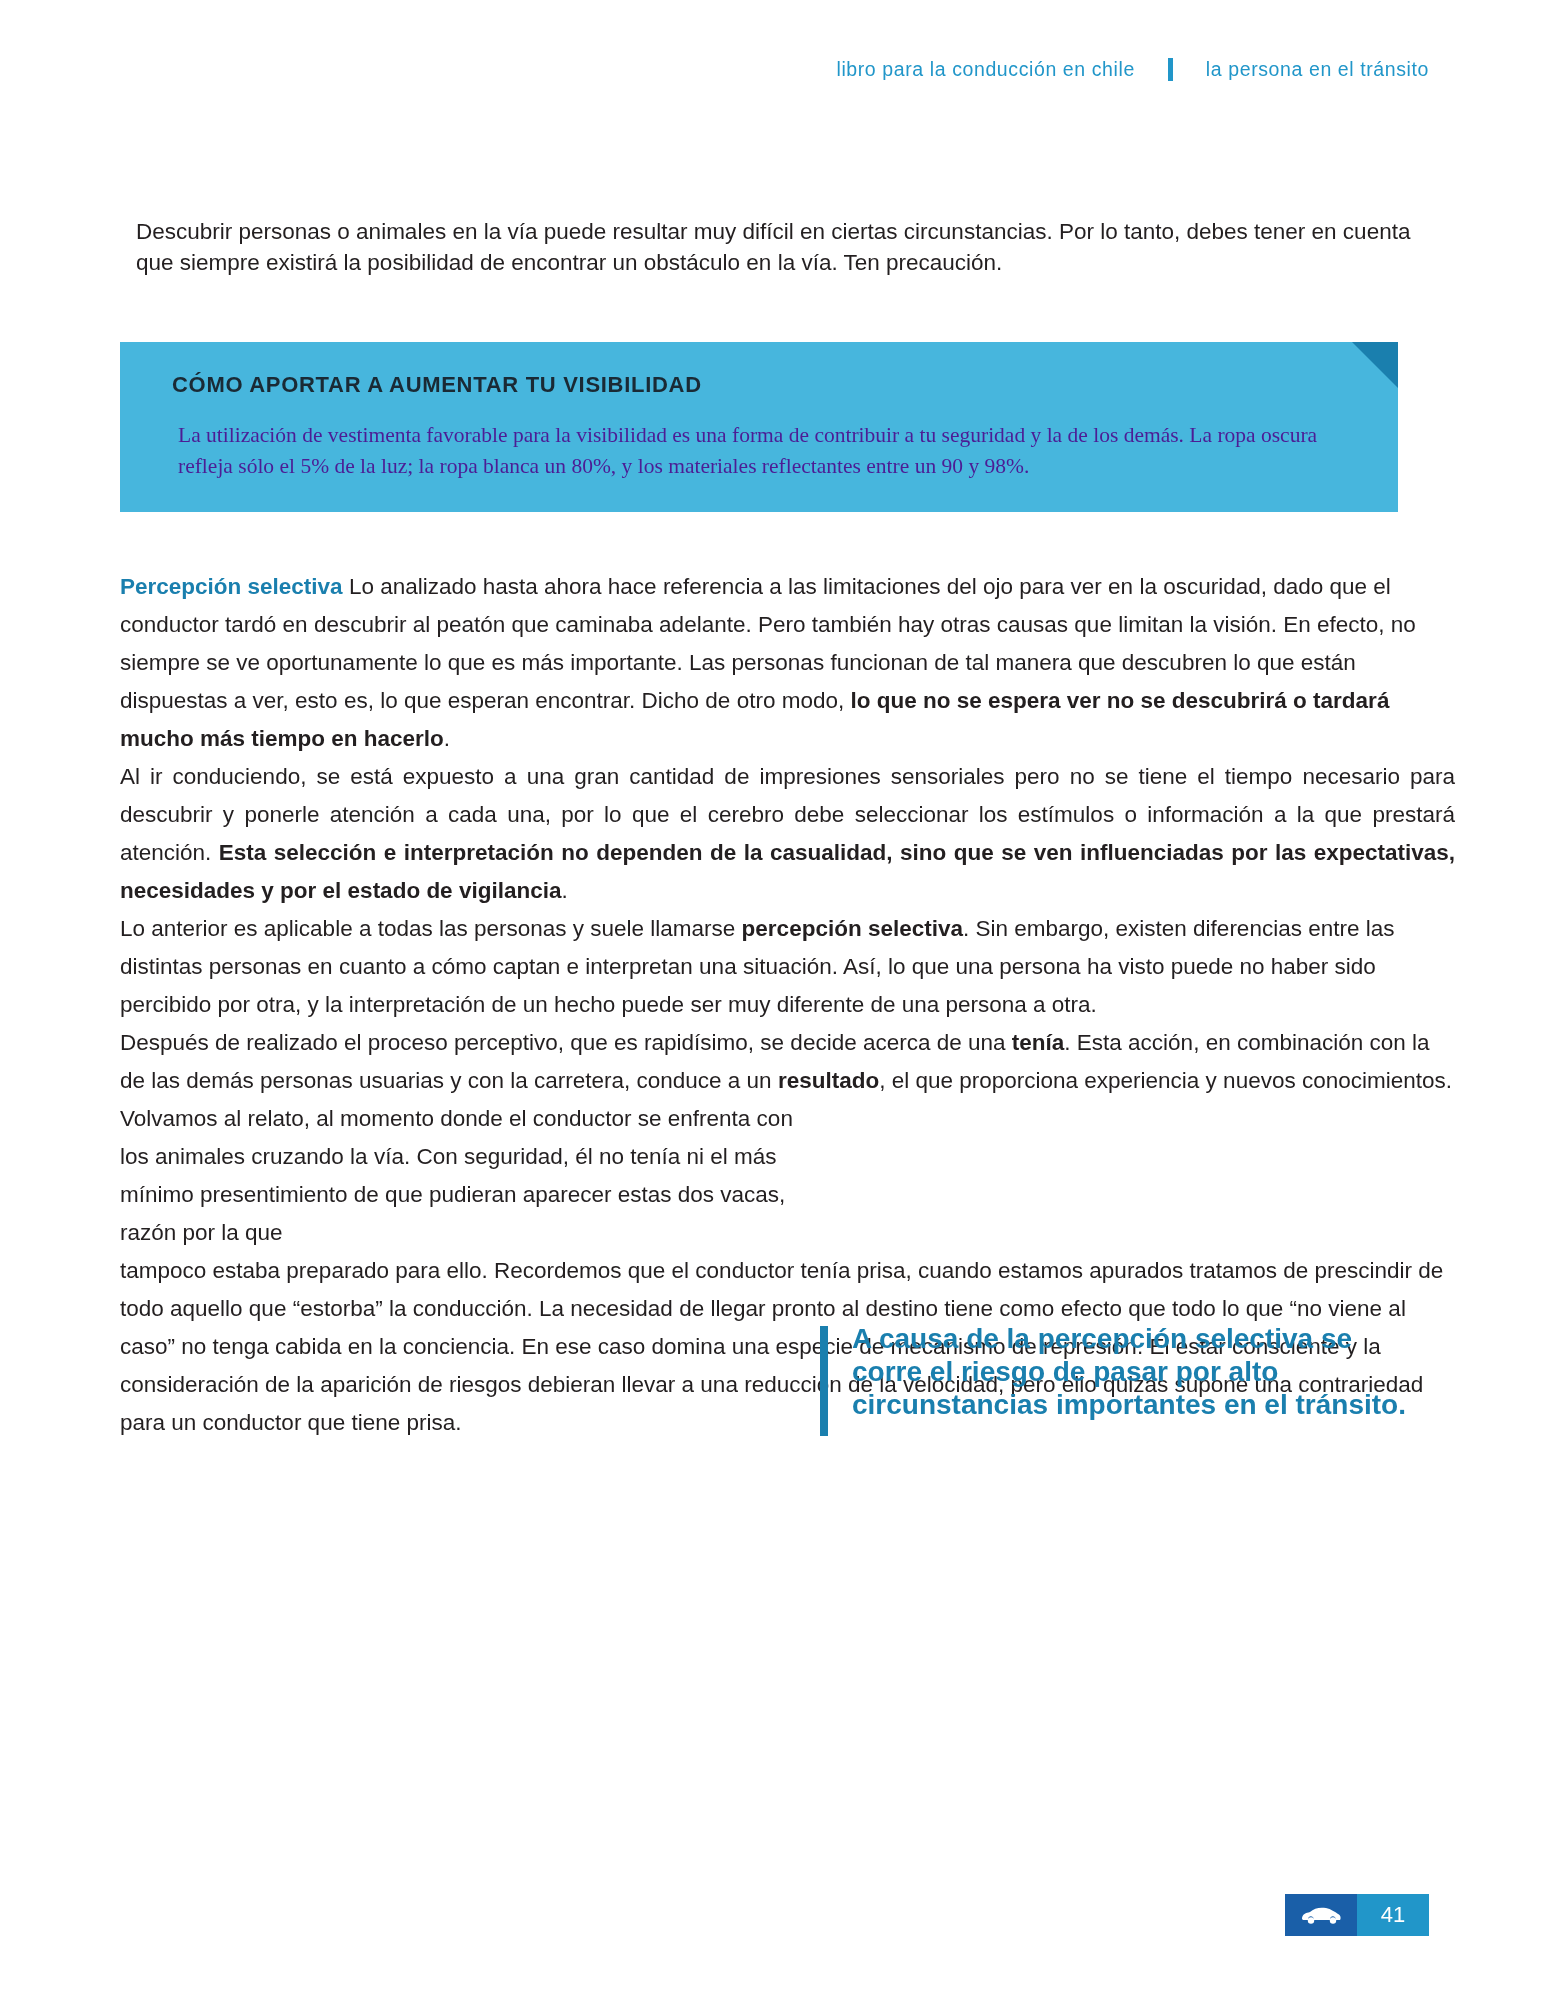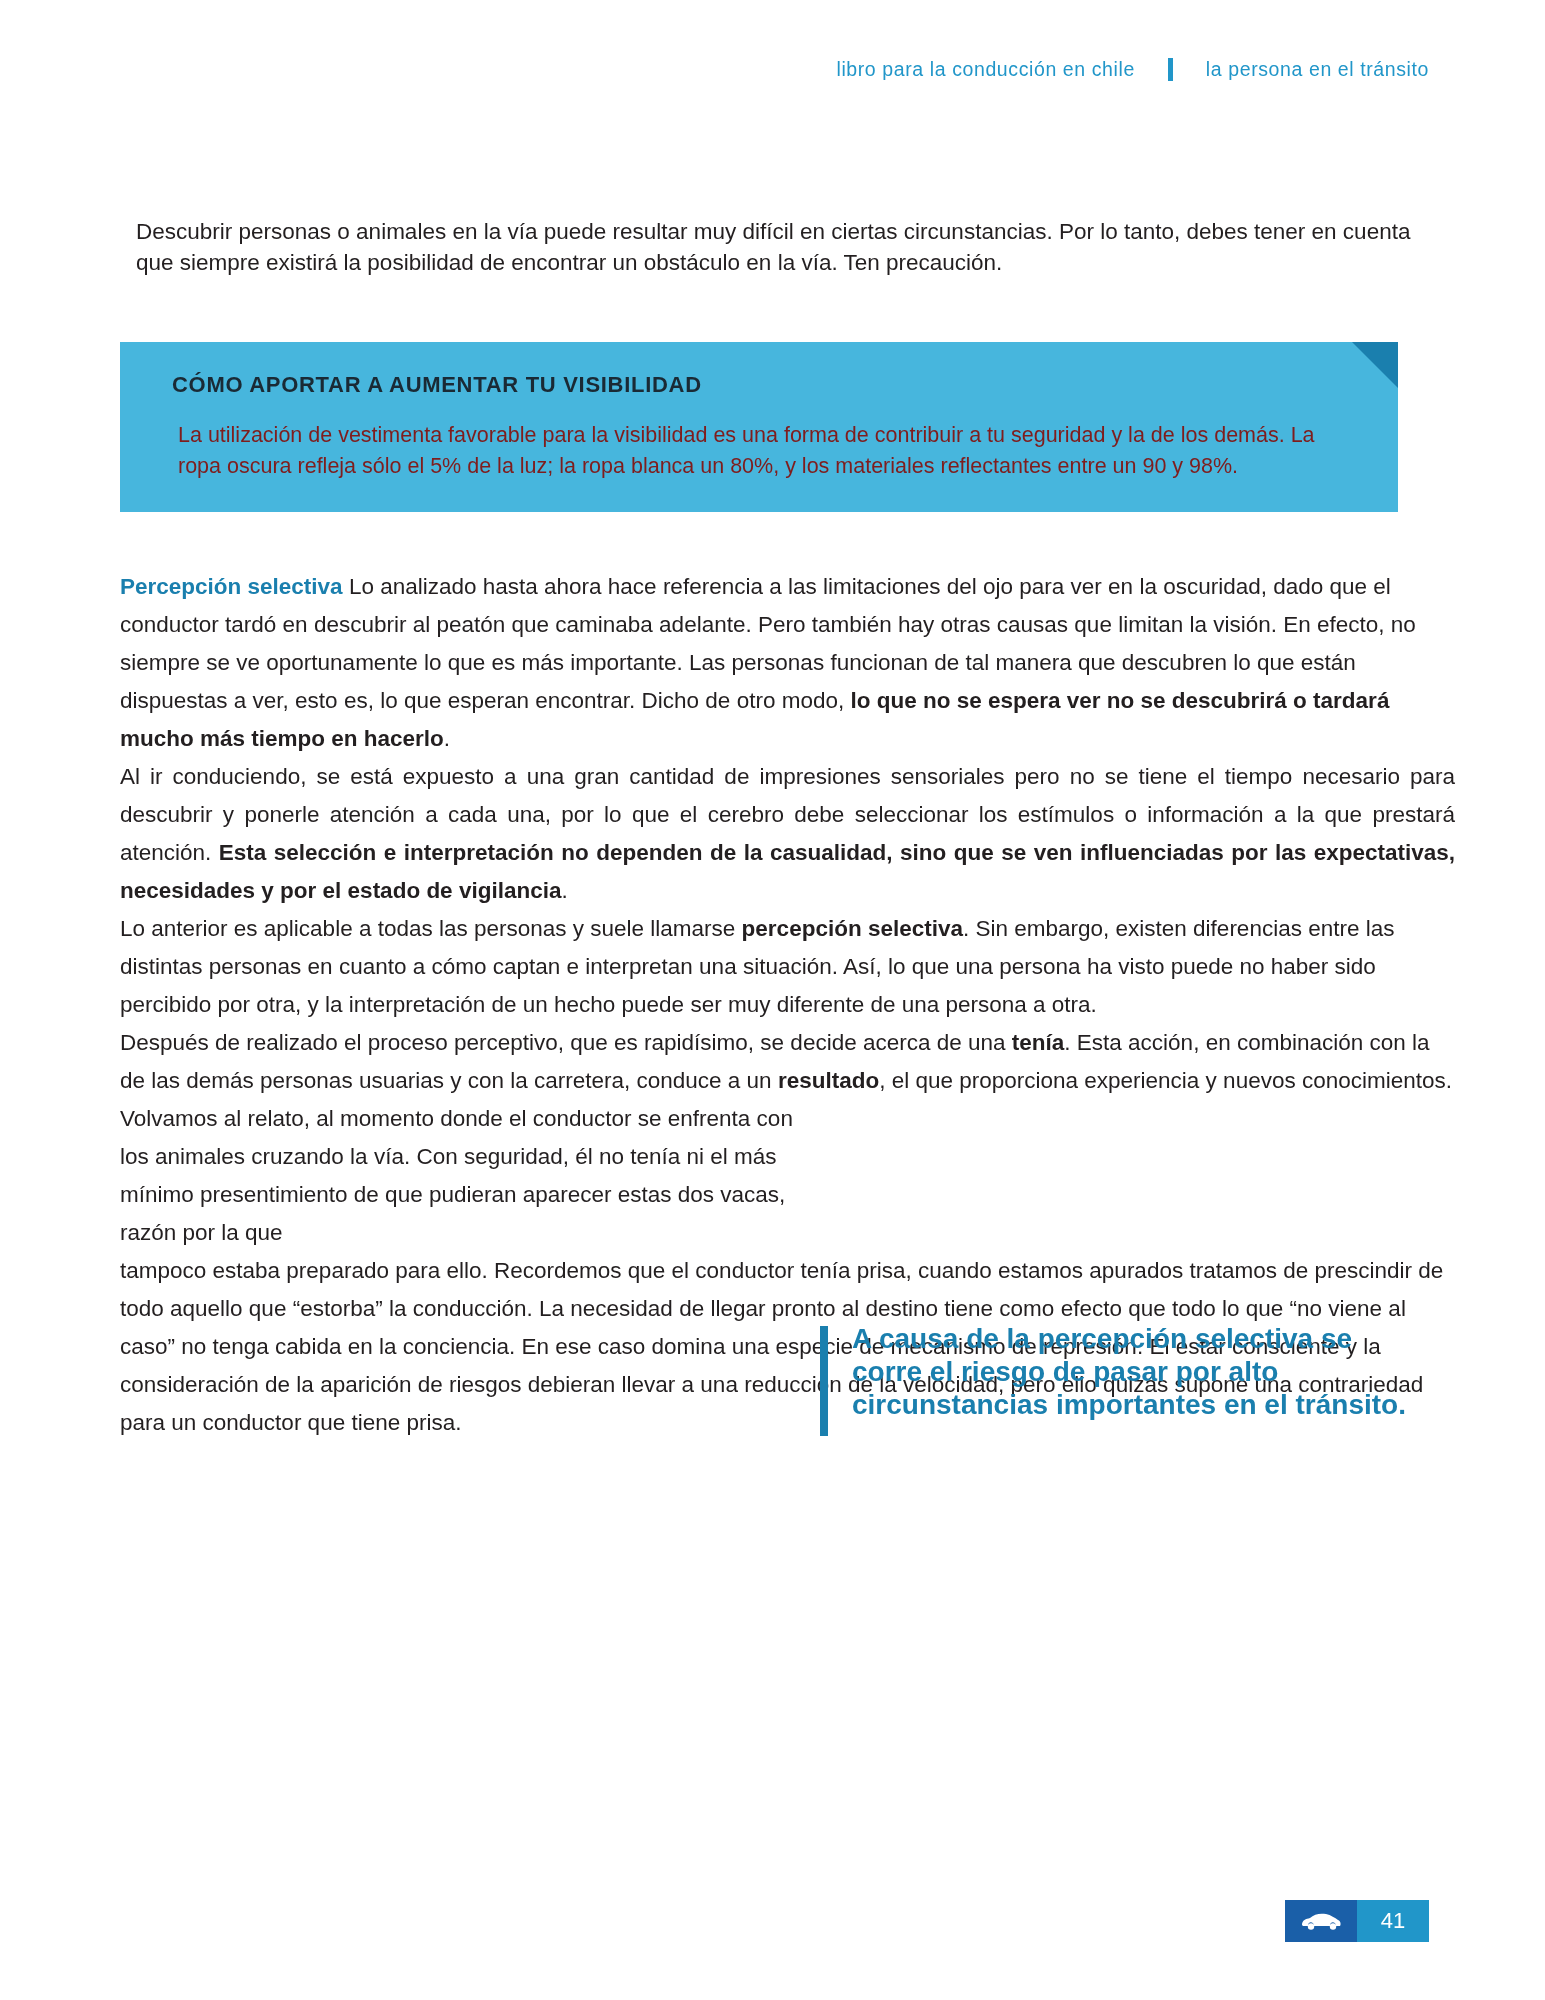--- a/index.html
+++ b/index.html
@@ -82,24 +82,25 @@
   .callout-title {
     font-size: 22px;
     font-weight: bold;
     letter-spacing: 0.7px;
     color: #1a2a35;
     margin: 0 0 22px 0;
   }
   .callout-body {
     font-size: 21.5px;
     line-height: 31px;
-    color: #7f1d1d;
+    color: #4c1d95;
     margin: 0;
     padding-left: 6px;
     max-width: 1165px;
+    font-family: Liberation Serif, serif;
   }
 
   
   .body-block {
     margin-top: 56px;
   }
   .p {
     font-size: 22.5px;
     line-height: 38px;
     margin: 0;
@@ -137,21 +138,21 @@
     line-height: 33px;
     font-weight: bold;
     color: #1a7fae;
     margin: 0;
   }
 
   
   .footer {
     position: absolute;
     right: 116px;
-    bottom: 58px;
+    bottom: 64px;
     display: flex;
     align-items: stretch;
   }
   .footer-icon-box {
     background: #1a5fa8;
     width: 72px;
     height: 42px;
     display: flex;
     align-items: center;
     justify-content: center;

